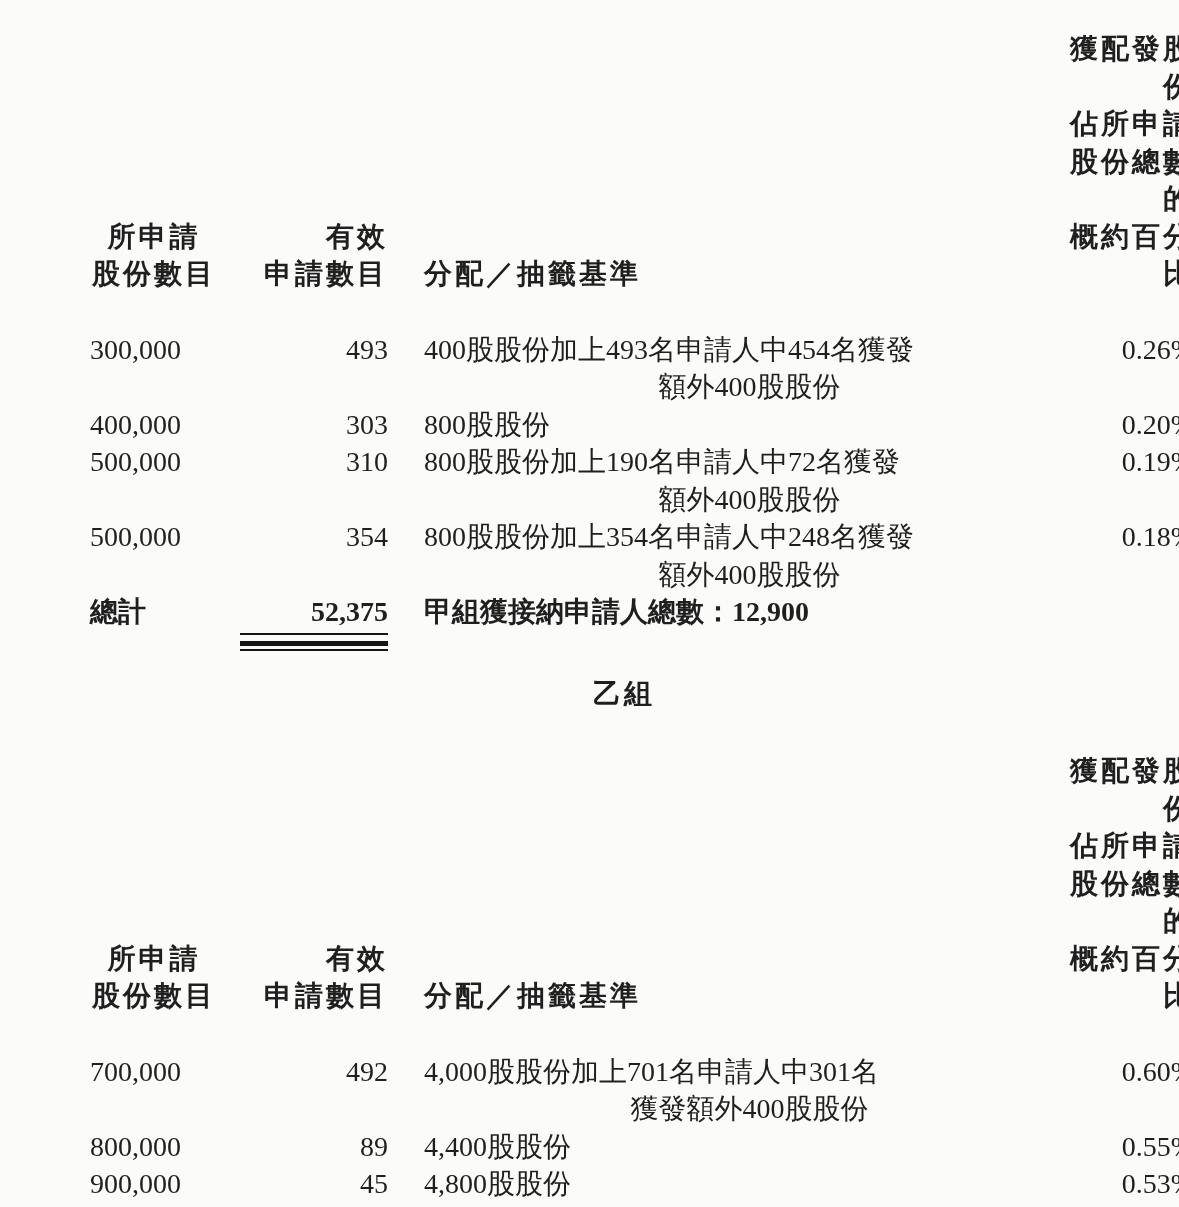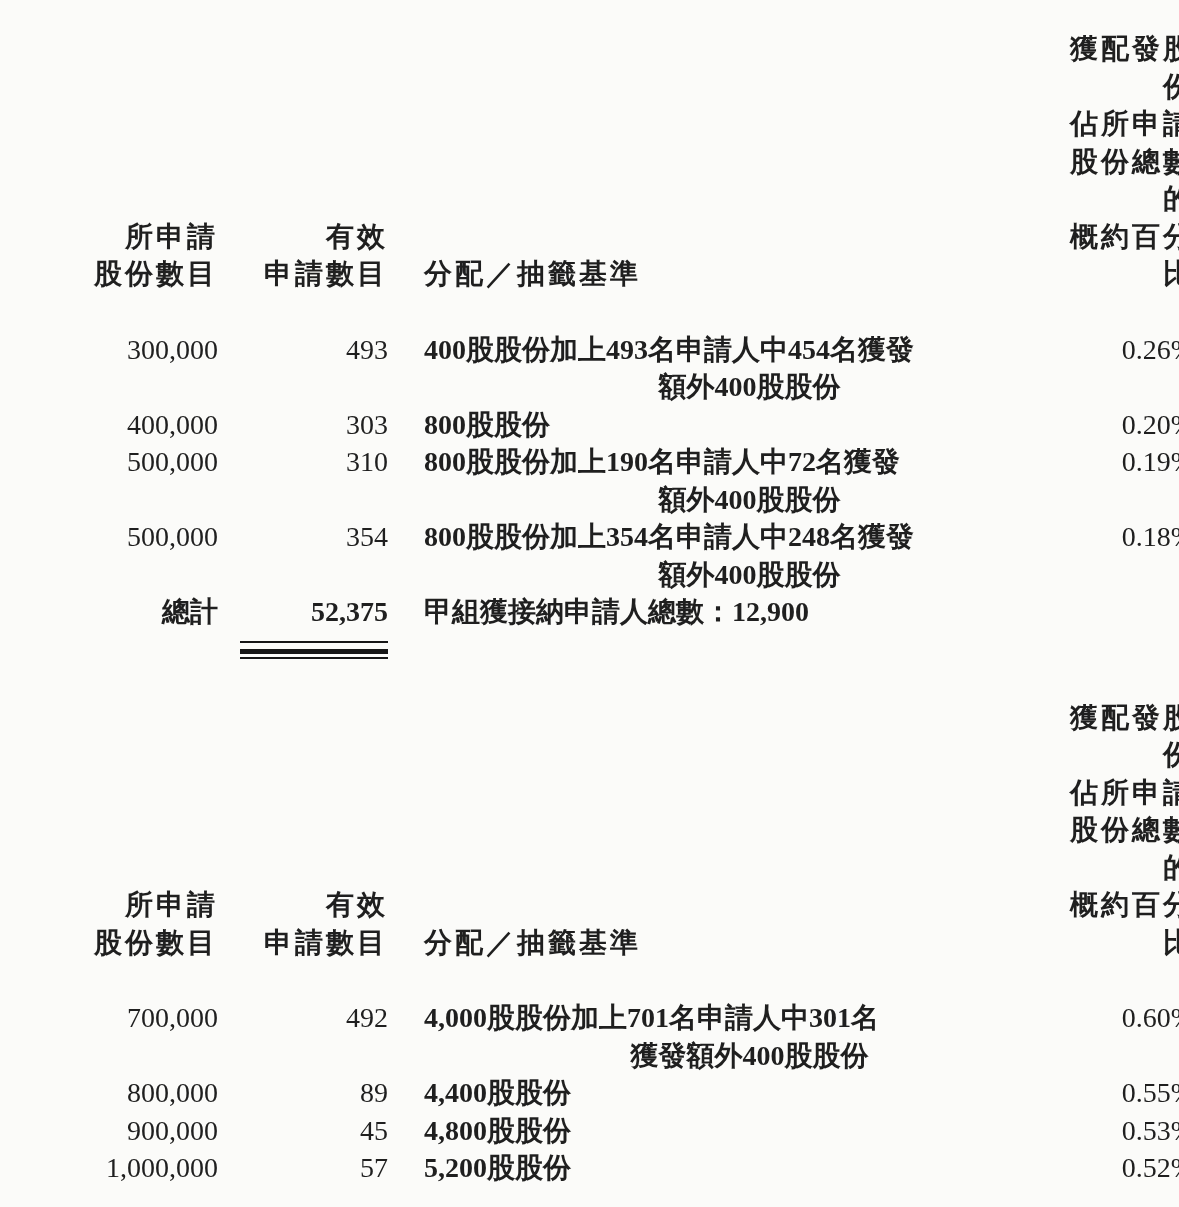--- a/index.html
+++ b/index.html
@@ -28,36 +28,36 @@
   table.alloc th, table.alloc td {
     padding: 0;
     vertical-align: top;
   }
   table.alloc thead th {
     vertical-align: bottom;
     font-weight: bold;
     letter-spacing: 3px;
     padding-bottom: 38px;
   }
-  .c1 { width: 128px; text-align: right; }
+  .c1 { width: 128px; }
   .c2 { width: 170px; text-align: right; }
-  .c3 { width: 620px; text-align: left; padding-left: 36px !important; font-weight: bold; }
+  .c3 { width: 620px; text-align: left; padding-left: 36px !important; }
   .c4 { width: 150px; text-align: right; }
   .basis-line2 { text-indent: 31px; text-align: center; }
   .total-row td {
     padding-top: 26px;
     font-weight: bold;
   }
   .total-box {
     width: 148px;
     margin-left: auto;
   }
   .total-value {
     text-align: right;
-    padding-bottom: 10px;
+    padding-bottom: 2px;
     border-bottom: 2.5px solid #161616;
   }
   .rule-thick {
     height: 5px;
     background: #161616;
     margin-top: 6px;
   }
   .rule-thin {
     height: 2px;
     background: #161616;
@@ -151,20 +151,21 @@
             <div class="total-value">52,375</div>
             <div class="rule-thick"></div>
             <div class="rule-thin"></div>
           </div>
         </td>
         <td class="c3" colspan="2">甲組獲接納申請人總數：12,900</td>
       </tr>
     </tfoot>
   </table>
 
+  <div class="group-title">乙組</div>
 
   <div class="table-b-wrap">
     <table class="alloc">
       <thead>
         <tr>
           <th class="c1">
             <div>所申請</div>
             <div>股份數目</div>
           </th>
           <th class="c2">

